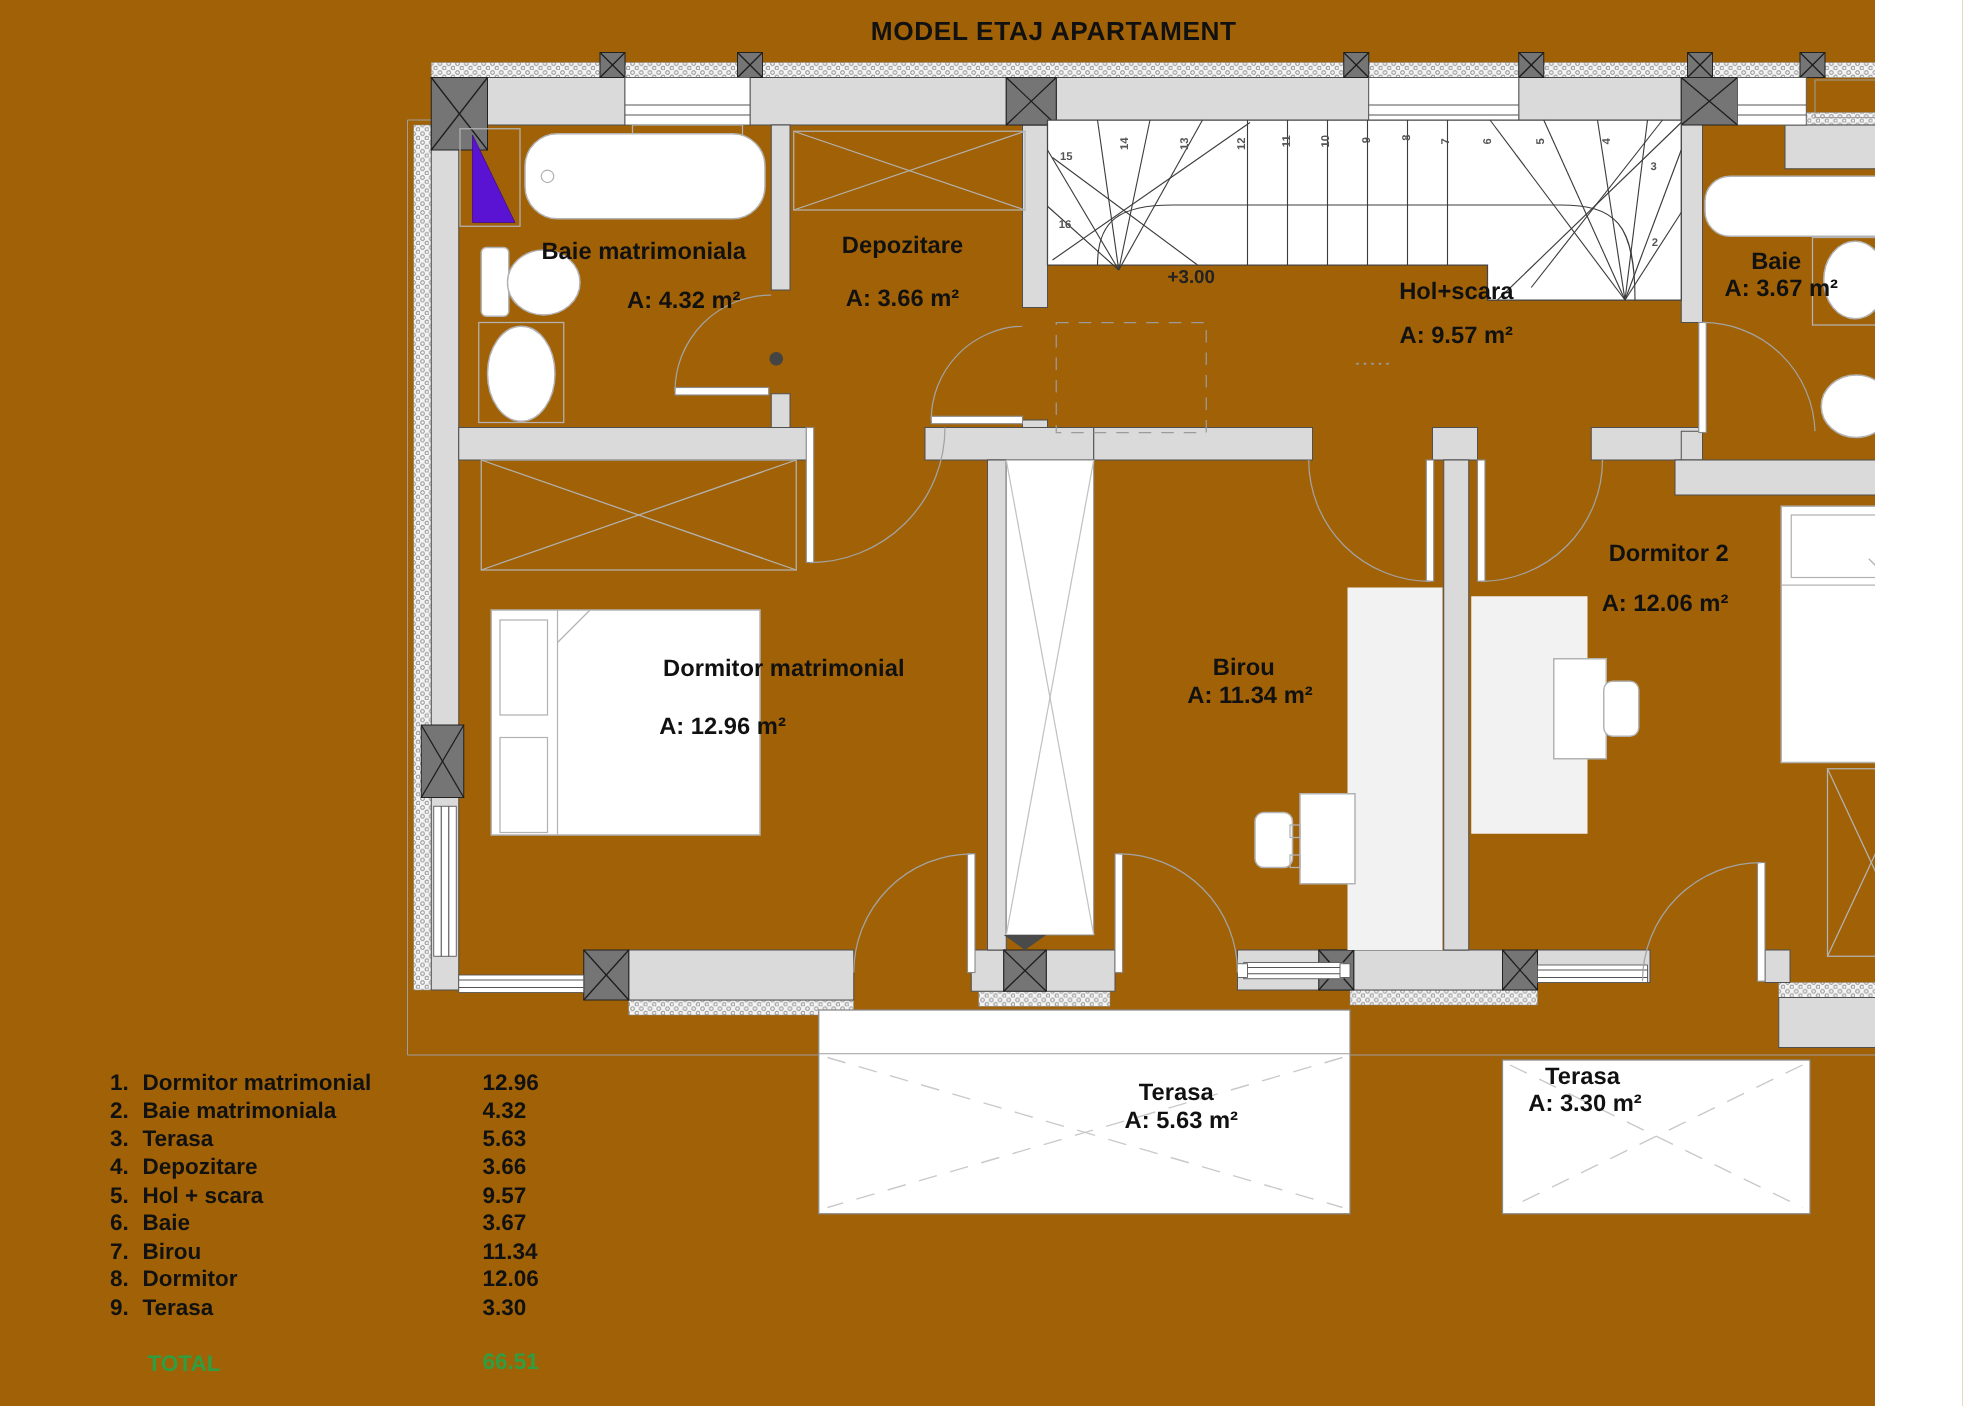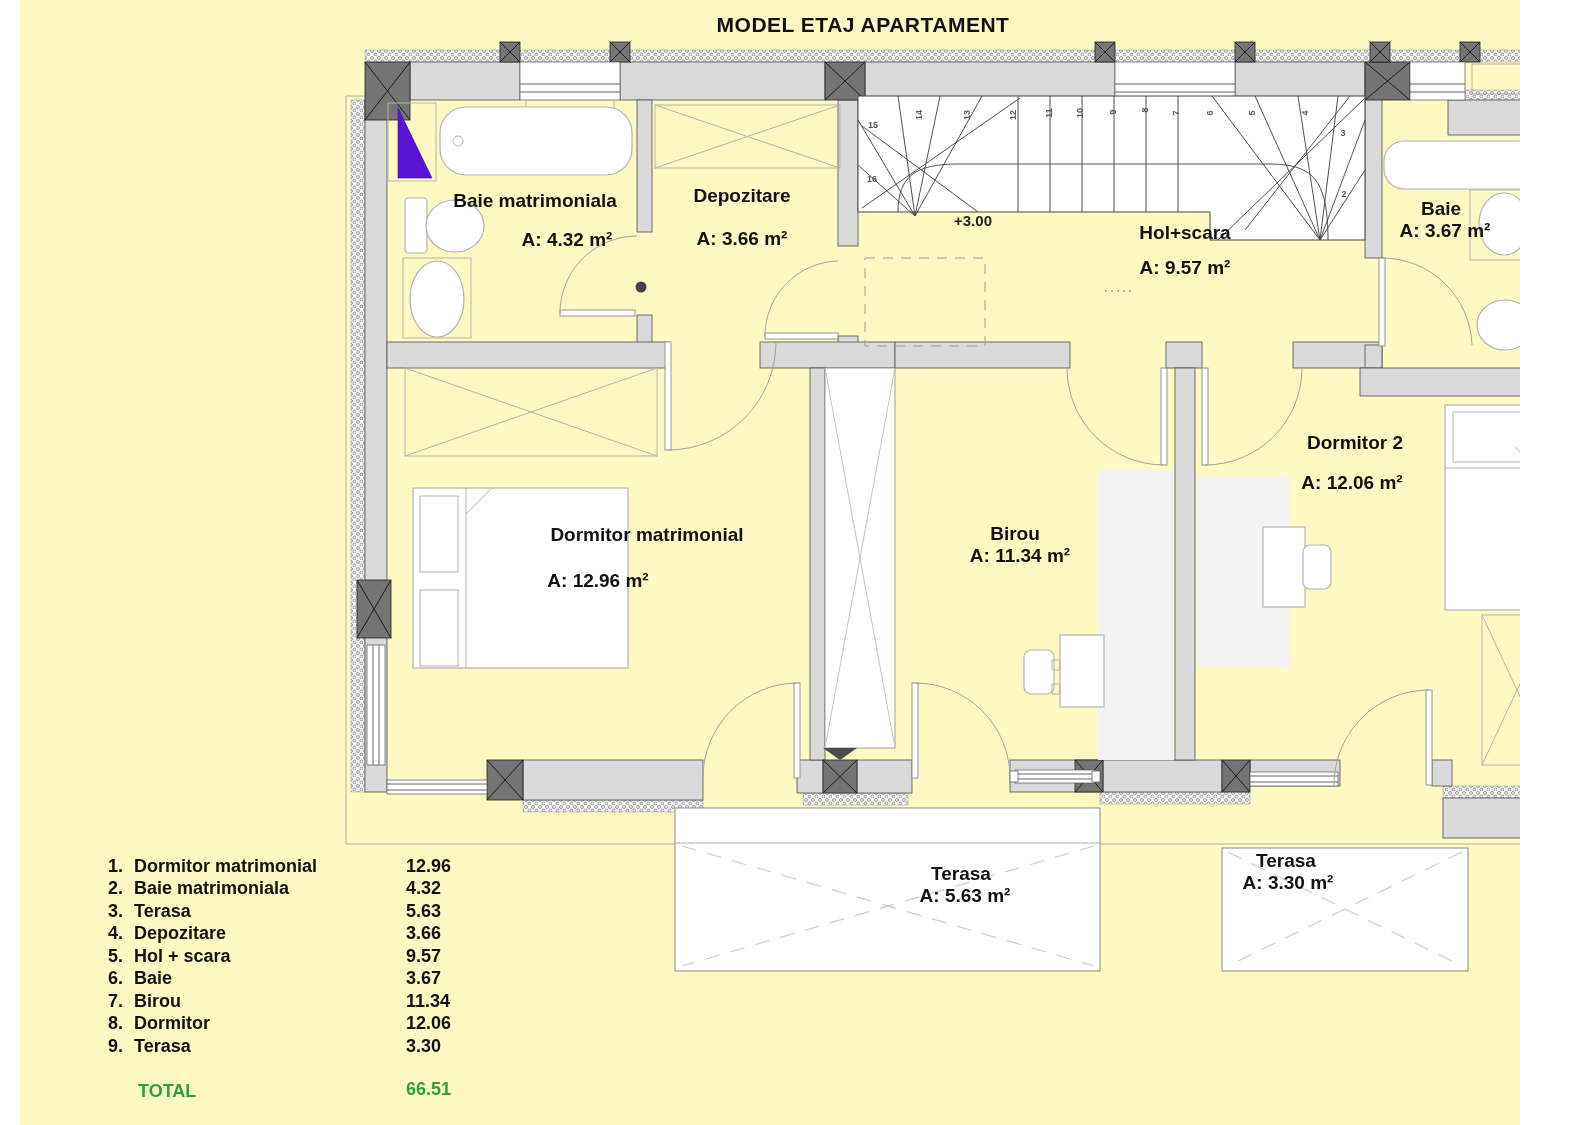--- a/index.html
+++ b/index.html
@@ -1,17 +1,17 @@
 <!DOCTYPE html>
 <html><head>
 <meta charset="utf-8">
 <style>
   html,body{margin:0;padding:0;background:#fff;}
-  #stage{position:relative;width:1500px;height:1125px;background:#fef9c3;overflow:hidden;
-         font-family:"Liberation Sans",sans-serif;margin-left:20px;}
+  #stage{position:relative;width:1500px;height:1125px;background:#a16207;overflow:hidden;
+         font-family:"Liberation Sans",sans-serif;}
   svg{position:absolute;left:0;top:0;}
   text{font-family:"Liberation Sans",sans-serif;fill:#111;}
   .title{font-size:21px;font-weight:bold;letter-spacing:.5px;}
   .rm{font-size:19px;font-weight:bold;}
   .ar{font-size:19px;font-weight:bold;}
   .lvl{font-size:15px;font-weight:bold;fill:#222;}
   .stno{font-size:9px;fill:#555;font-weight:bold;}
   .lg{font-size:18px;font-weight:bold;}
   .lgt{font-size:18px;font-weight:bold;fill:#2f9e41;}
   .wall{fill:#dadada;stroke:#4f4f4f;stroke-width:.8;}

